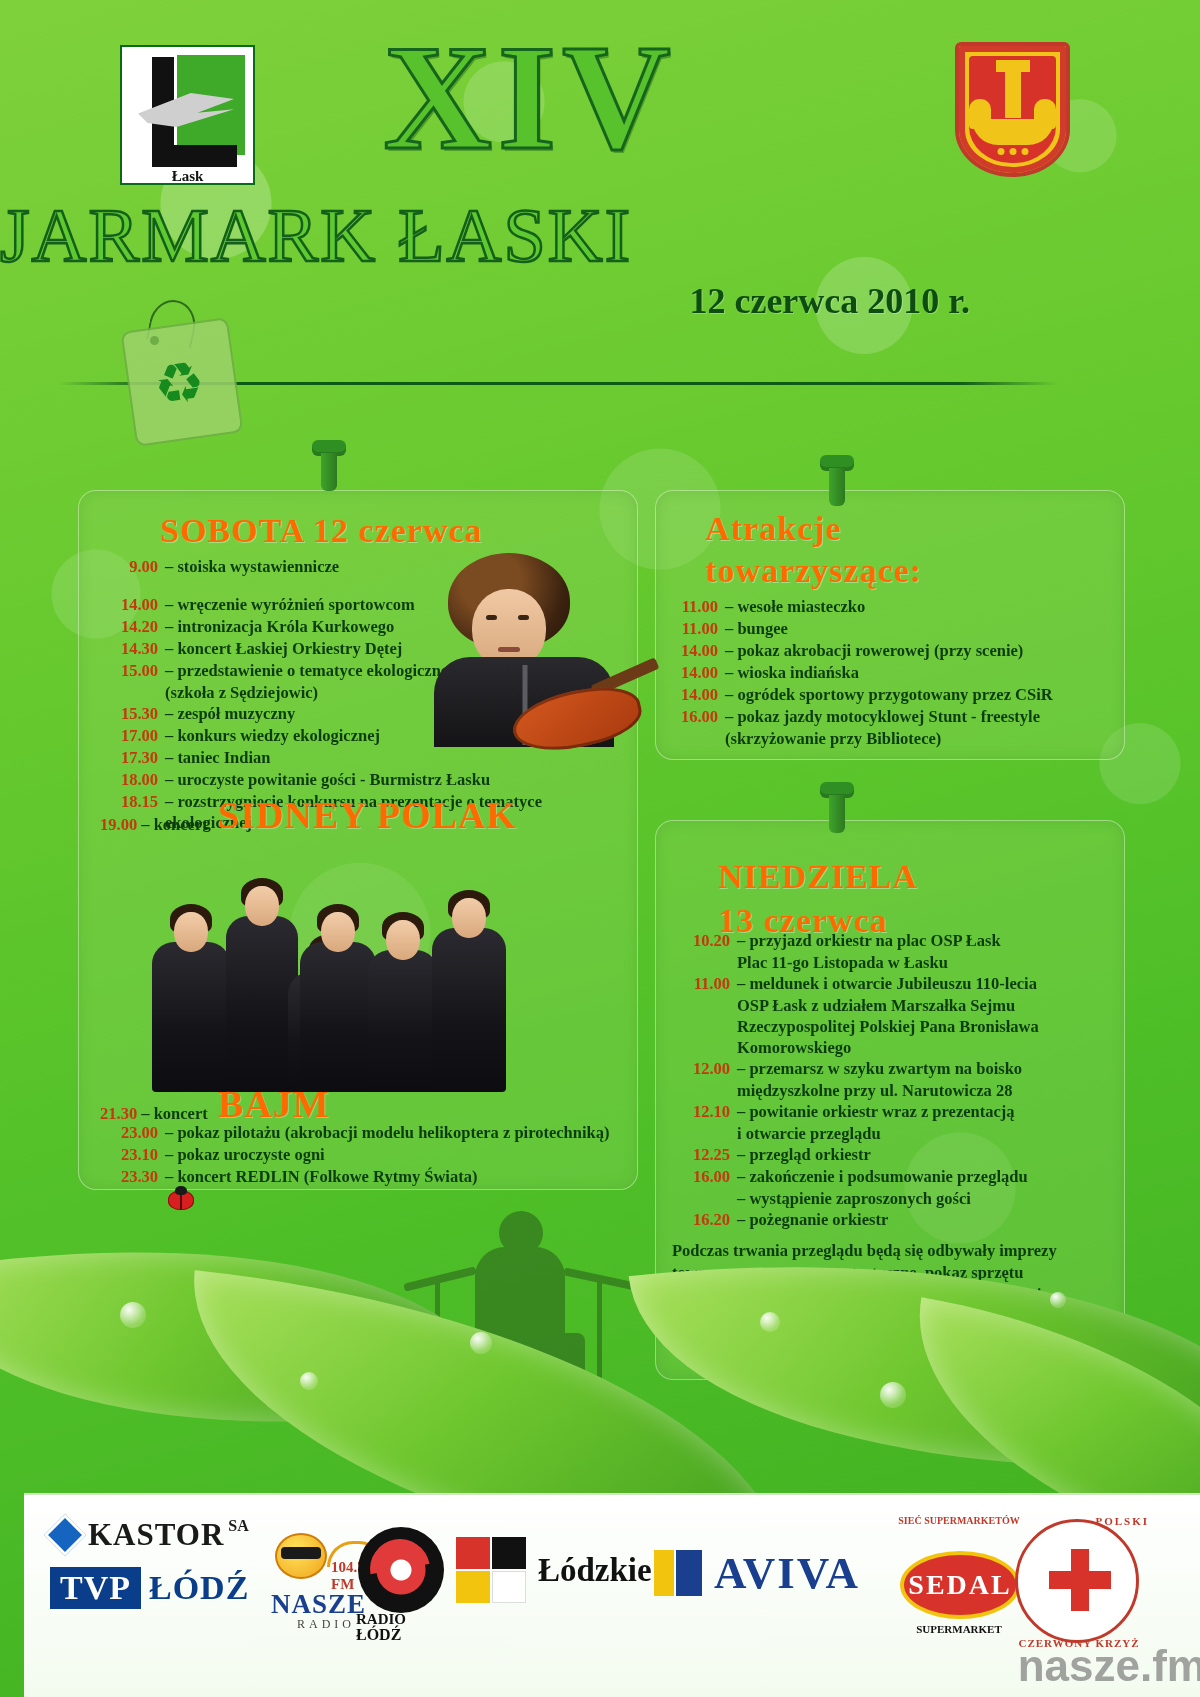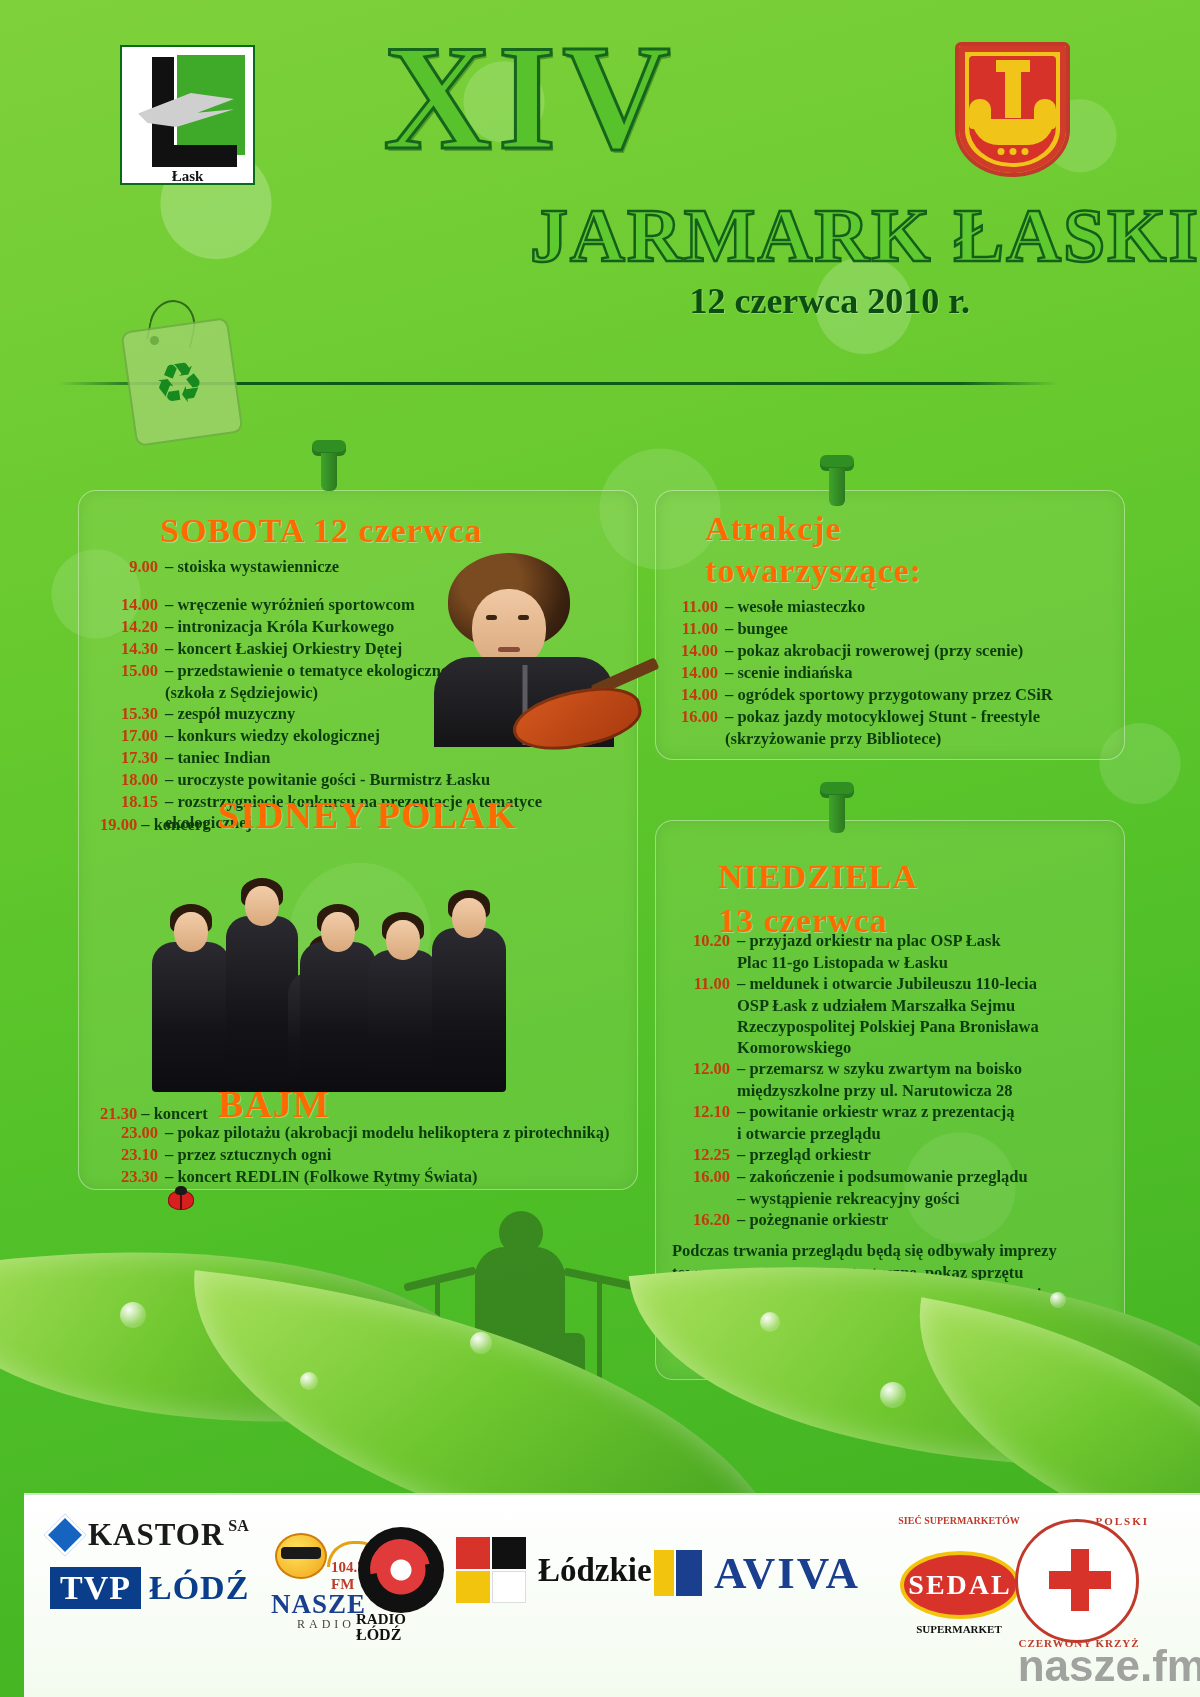--- a/index.html
+++ b/index.html
@@ -76,22 +76,22 @@
   .crest .lion-r { right:10px; }
 
   .title-xiv {
     position:absolute; top:22px; left:0; width:1060px; text-align:center;
     font-size:150px; line-height:150px; font-weight:bold; letter-spacing:6px;
     color:#57c22b;
     -webkit-text-stroke:3px #15651c;
     text-shadow:2px 3px 0 rgba(10,70,12,0.35);
   }
   .title-jarmark {
-    position:absolute; top:195px; left:0; width:1200px; text-align:right;
-    font-size:76px; line-height:80px; font-weight:bold; letter-spacing:2px;
+    position:absolute; top:195px; left:0; width:1200px; text-align:left;
+    font-size:76px; line-height:80px; font-weight:normal; letter-spacing:2px;
     color:#5fc930;
     -webkit-text-stroke:2.5px #14601a;
   }
   .subtitle-date {
     position:absolute; top:280px; right:230px;
     font-size:36px; font-weight:bold; color:#0d4d12;
     text-shadow:1px 1px 0 rgba(255,255,255,0.25);
   }
   .subtitle-place {
     position:absolute; top:325px; right:230px;
@@ -547,21 +547,21 @@
   </div>
   <div class="artist bajm-name">BAJM</div>
 
   <div class="sched late-list" id="late-list">
       <div class="row">
         <div class="t">23.00</div>
         <div class="d">– pokaz pilotażu (akrobacji modelu helikoptera z pirotechniką)</div>
       </div>
       <div class="row">
         <div class="t">23.10</div>
-        <div class="d">– przez sztucznych ogni</div>
+        <div class="d">– pokaz uroczyste ogni</div>
       </div>
       <div class="row">
         <div class="t">23.30</div>
         <div class="d">– koncert REDLIN (Folkowe Rytmy Świata)</div>
       </div>
     </div>
 
   <div class="ladybug"></div>
 
   <div class="drummer">
@@ -587,21 +587,21 @@
       <div class="row">
         <div class="t">11.00</div>
         <div class="d">– bungee</div>
       </div>
       <div class="row">
         <div class="t">14.00</div>
         <div class="d">– pokaz akrobacji rowerowej (przy scenie)</div>
       </div>
       <div class="row">
         <div class="t">14.00</div>
-        <div class="d">– scenie indiańska</div>
+        <div class="d">– wioska indiańska</div>
       </div>
       <div class="row">
         <div class="t">14.00</div>
         <div class="d">– ogródek sportowy przygotowany przez CSiR</div>
       </div>
       <div class="row">
         <div class="t">16.00</div>
         <div class="d">– pokaz jazdy motocyklowej Stunt - freestyle</div>
       </div>
       <div class="cont">(skrzyżowanie przy Bibliotece)</div>
@@ -633,21 +633,21 @@
       </div>
       <div class="cont">i otwarcie przeglądu</div>
       <div class="row">
         <div class="t">12.25</div>
         <div class="d">– przegląd orkiestr</div>
       </div>
       <div class="row">
         <div class="t">16.00</div>
         <div class="d">– zakończenie i podsumowanie przeglądu</div>
       </div>
-      <div class="cont">– wystąpienie rekreacyjny gości</div>
+      <div class="cont">– wystąpienie zaproszonych gości</div>
       <div class="row">
         <div class="t">16.20</div>
         <div class="d">– pożegnanie orkiestr</div>
       </div>
     </div>
   <div class="sun-note">Podczas trwania przeglądu będą się odbywały imprezy towarzyszące: występy artystyczne, pokaz sprzętu pożarniczego, pokaz grupy poszukiwawczej PSP woj. łódzkiego, pokaz wytresowania psów policyjnych, festyn strażacki, itp.</div>
 
   <div class="leaves">
     <div class="leaf leaf1"></div>
     <div class="leaf leaf3"></div>

